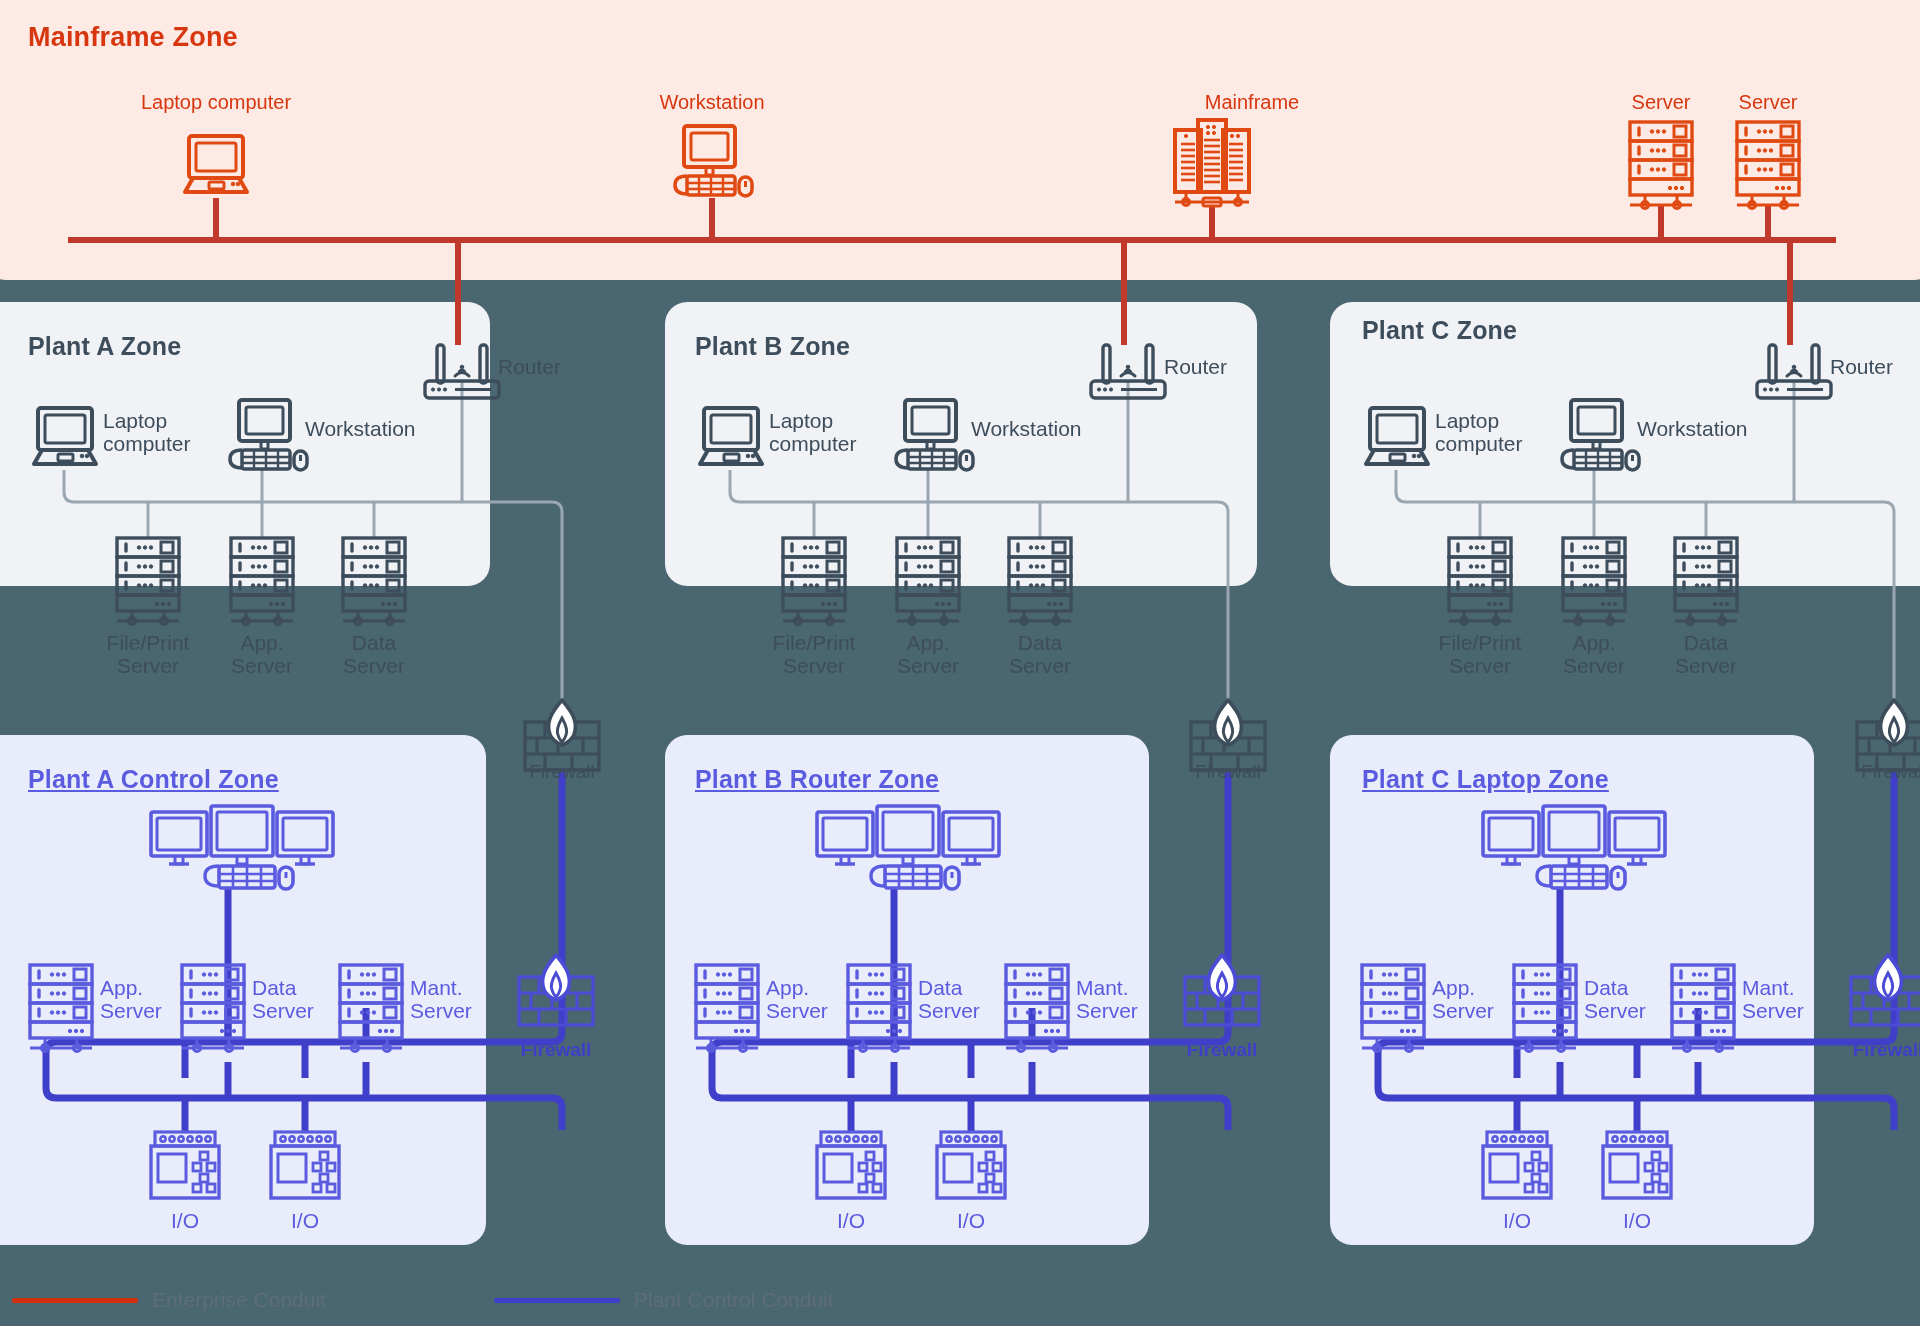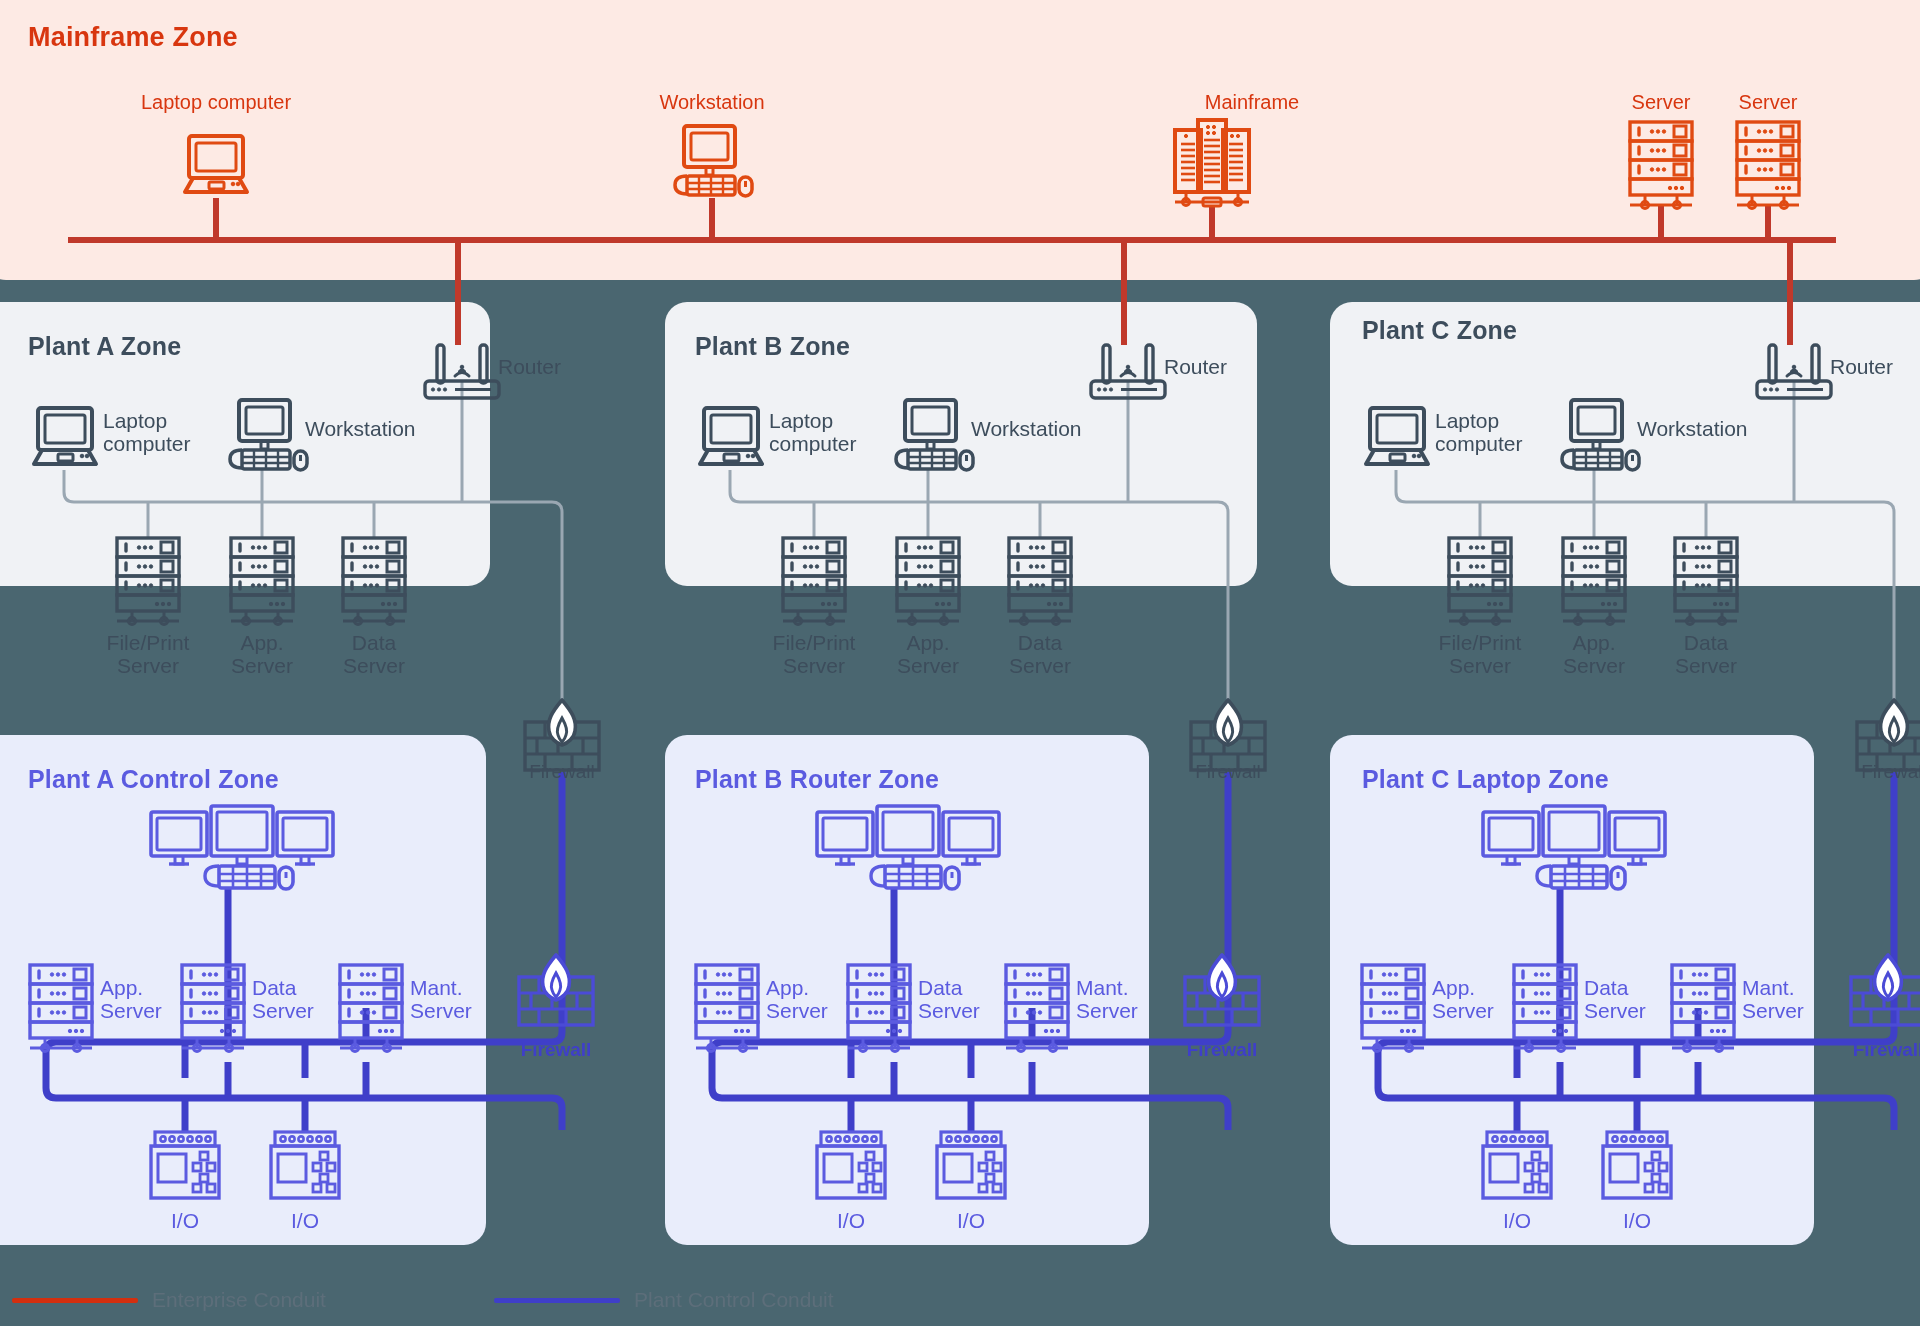--- a/index.html
+++ b/index.html
@@ -23,21 +23,21 @@
   .control-panel {
     background: #e9edfb; border-radius: 22px;
   }
 
   .zone-title {
     position: absolute; font-weight: bold; letter-spacing: .2px;
     white-space: nowrap;
   }
   .ent-title { font-size: 27px; color: #d8360f; left: 28px; top: 22px; }
   .plant-title { font-size: 25px; color: #3d4d5c; }
-  .ctrl-title { font-size: 25px; color: #5b5be0; }
+  .ctrl-title { font-size: 25px; color: #5b5be0; text-decoration: underline; }
 
   
   svg.layer { position: absolute; left: 0; top: 0; width: 1920px; height: 1326px;
               pointer-events: none; overflow: visible; }
 
   
   .lbl { position: absolute; white-space: nowrap; line-height: 1.08; }
   .lbl-ent { color: #d8360f; font-size: 20px; text-align: center; }
   .lbl-plant { color: #3d4d5c; font-size: 21px; }
   .lbl-ctrl { color: #5b5be0; font-size: 21px; }

